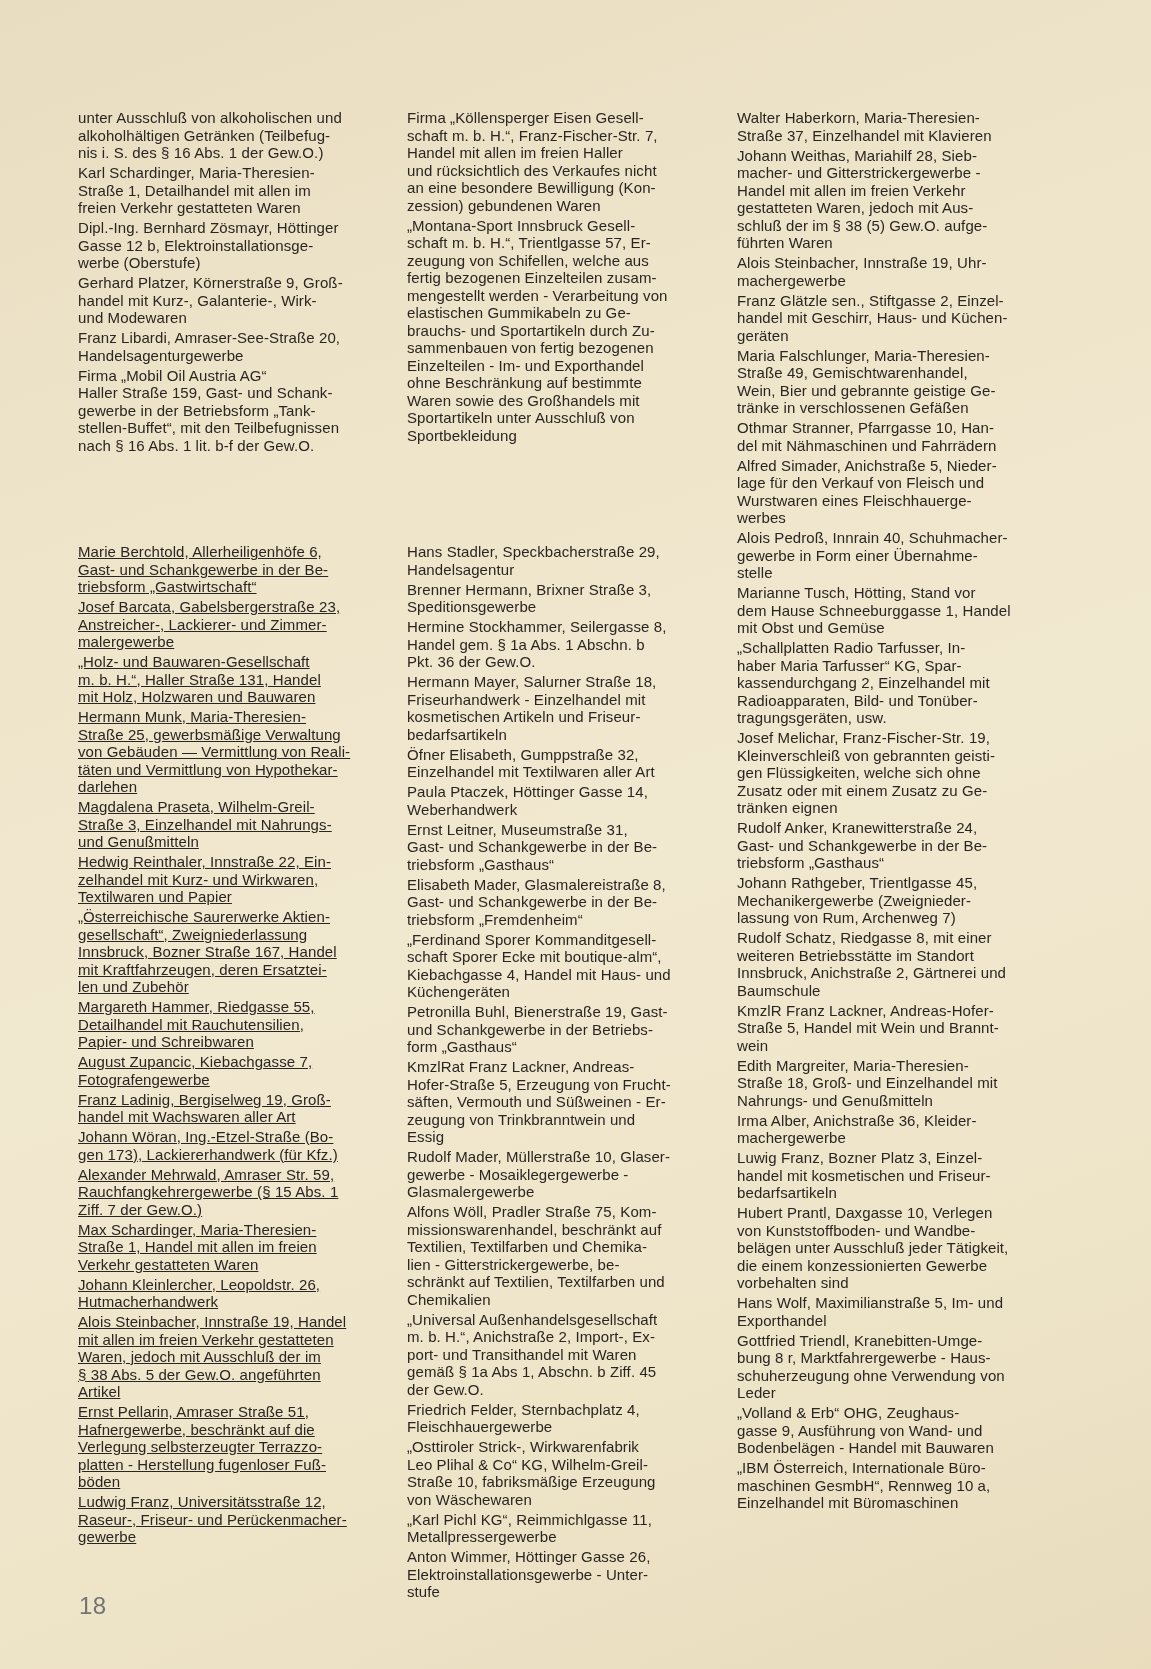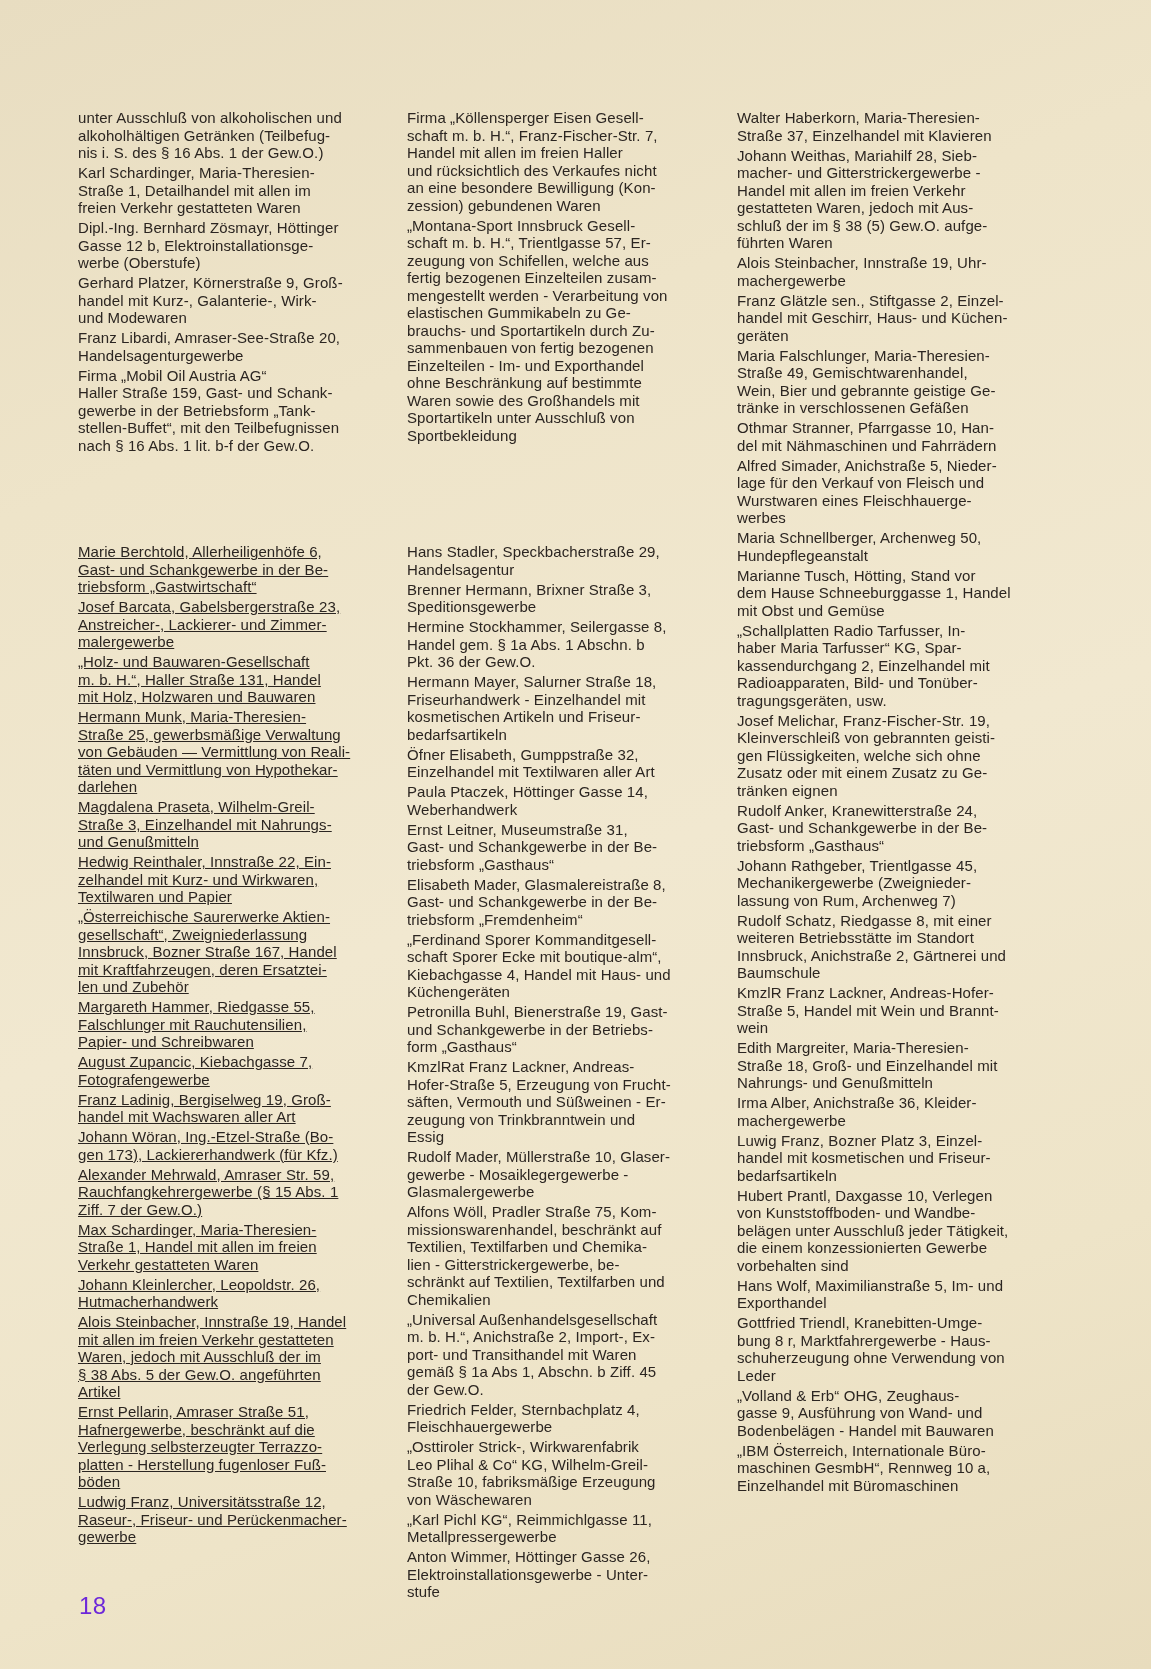--- a/index.html
+++ b/index.html
@@ -25,21 +25,21 @@
     text-align:center;font-size:43px;font-weight:700;letter-spacing:-1px;
     color:#241f1b;
   }
   #col1-top{left:78px;top:64px;}
   #col2-top{left:407px;top:64px;}
   #col1-main{left:78px;top:498px;text-decoration:underline;}
   #col2-main{left:407px;top:498px;}
   #col3{left:737px;top:64px;}
   .page-number{
     position:absolute;left:79px;top:1592px;
-    font-size:24px;letter-spacing:0.5px;color:#6d28d9;text-align:right;
+    font-size:24px;letter-spacing:0.5px;color:#737373;text-align:right;
   }
 </style>
 </head>
 <body>
 
 <div class="page-surface"></div>
 
 <div class="col" id="col1-top">
     <p class="entry">unter Ausschluß von alkoholischen und
 alkoholhältigen Getränken (Teilbefug-
@@ -105,21 +105,21 @@
 und Genußmitteln</p>
     <p class="entry">Hedwig Reinthaler, Innstraße 22, Ein-
 zelhandel mit Kurz- und Wirkwaren,
 Textilwaren und Papier</p>
     <p class="entry">„Österreichische Saurerwerke Aktien-
 gesellschaft“, Zweigniederlassung
 Innsbruck, Bozner Straße 167, Handel
 mit Kraftfahrzeugen, deren Ersatztei-
 len und Zubehör</p>
     <p class="entry">Margareth Hammer, Riedgasse 55,
-Falschlunger mit Rauchutensilien,
+Detailhandel mit Rauchutensilien,
 Papier- und Schreibwaren</p>
     <p class="entry">August Zupancic, Kiebachgasse 7,
 Fotografengewerbe</p>
     <p class="entry">Franz Ladinig, Bergiselweg 19, Groß-
 handel mit Wachswaren aller Art</p>
     <p class="entry">Johann Wöran, Ing.-Etzel-Straße (Bo-
 gen 173), Lackiererhandwerk (für Kfz.)</p>
     <p class="entry">Alexander Mehrwald, Amraser Str. 59,
 Rauchfangkehrergewerbe (§ 15 Abs. 1
 Ziff. 7 der Gew.O.)</p>
@@ -219,22 +219,23 @@
     <p class="entry">Maria Falschlunger, Maria-Theresien-
 Straße 49, Gemischtwarenhandel,
 Wein, Bier und gebrannte geistige Ge-
 tränke in verschlossenen Gefäßen</p>
     <p class="entry">Othmar Stranner, Pfarrgasse 10, Han-
 del mit Nähmaschinen und Fahrrädern</p>
     <p class="entry">Alfred Simader, Anichstraße 5, Nieder-
 lage für den Verkauf von Fleisch und
 Wurstwaren eines Fleischhauerge-
 werbes</p>
-    <p class="entry">Maria Schnellberger, Archenweg 50,
-Hundepflegeanstalt</p>
+    <p class="entry">Alois Pedroß, Innrain 40, Schuhmacher-
+gewerbe in Form einer Übernahme-
+stelle</p>
     <p class="entry">Marianne Tusch, Hötting, Stand vor
 dem Hause Schneeburggasse 1, Handel
 mit Obst und Gemüse</p>
     <p class="entry">„Schallplatten Radio Tarfusser, In-
 haber Maria Tarfusser“ KG, Spar-
 kassendurchgang 2, Einzelhandel mit
 Radioapparaten, Bild- und Tonüber-
 tragungsgeräten, usw.</p>
     <p class="entry">Josef Melichar, Franz-Fischer-Str. 19,
 Kleinverschleiß von gebrannten geisti-

